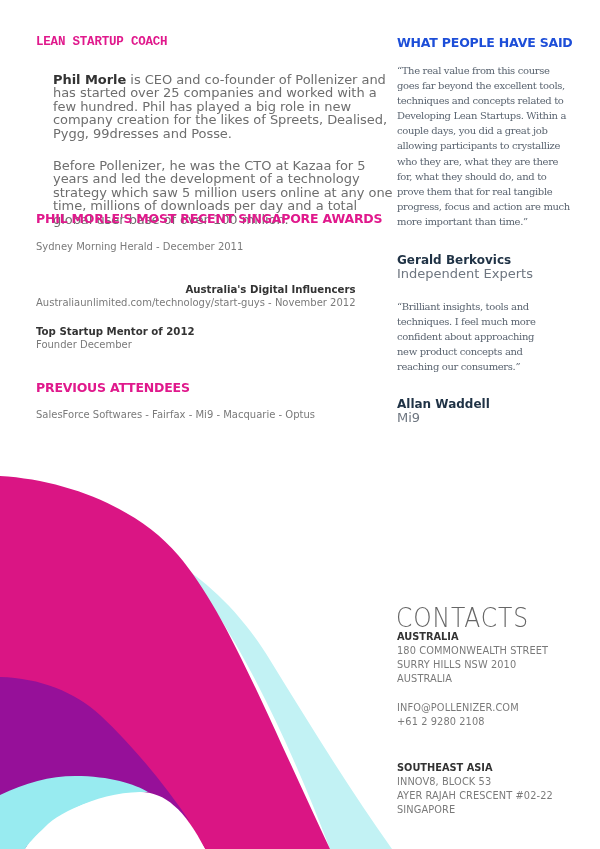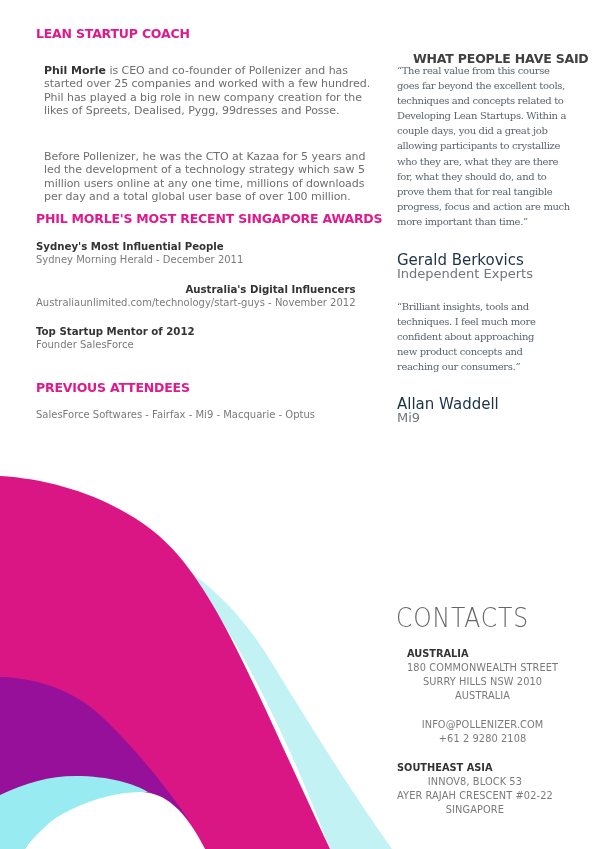--- a/index.html
+++ b/index.html
@@ -7,81 +7,80 @@
       width: 600px; height: 849px; position: relative; overflow: hidden;
       background: #ffffff;
       font-family: "DejaVu Sans", sans-serif;
     }
     .abs { position: absolute; }
     .h-pink {
       color: #e0198c; font-weight: bold; font-size: 12.5px; letter-spacing: -0.2px;
       margin: 0; white-space: nowrap;
     }
     .h-navy {
-      color: #404040; font-weight: bold; font-size: 12.5px; letter-spacing: -0.2px;
-      margin: 16px; white-space: nowrap;
+      color: #1d4ed8; font-weight: bold; font-size: 12.5px; letter-spacing: -0.2px;
+      margin: 0; white-space: nowrap;
     }
     .body-text {
-      color: #6e6e6e; font-size: 11px; line-height: 13.4px; margin: 8px;
+      color: #6e6e6e; font-size: 13px; line-height: 13.4px; margin: 17px;
       letter-spacing: -0.05px;
     }
     .body-text b { color: #333; }
     .award-title { color: #333; font-size: 10.2px; font-weight: bold; line-height: 13px; white-space: nowrap; }
     .award-sub { color: #7a7a7a; font-size: 10px; line-height: 14px; white-space: nowrap; }
     .quote {
       font-family: "DejaVu Serif", serif; color: #5a6470; font-size: 10px; line-height: 15.1px;
       margin: 0; letter-spacing: -0.35px;
     }
-    .author { color: #1f3245; font-weight: normal; font-size: 15px; line-height: 13px; white-space: nowrap; }
+    .author { color: #1f3245; font-weight: bold; font-size: 12px; line-height: 13px; white-space: nowrap; }
     .author-org { color: #6e7680; font-size: 13px; line-height: 14px; white-space: nowrap; }
     .contacts-title {
       font-size: 26px; color: #666; font-weight: normal; letter-spacing: 1px;
       margin: 0; white-space: nowrap; font-family: "DejaVu Sans", sans-serif;
       transform: scaleX(0.9); transform-origin: left;
       -webkit-text-stroke: 0; font-weight: 200;
     }
     .c-head { color: #333; font-weight: bold; font-size: 9.8px; line-height: 14px; white-space: nowrap; }
-    .c-line { color: #7a7a7a; font-size: 9.8px; line-height: 14.2px; white-space: nowrap; letter-spacing: 0.1px; text-align: center; }
+    .c-line { color: #7a7a7a; font-size: 9.8px; line-height: 14.2px; white-space: nowrap; letter-spacing: 0.1px; }
     svg.art { position: absolute; left: 0; top: 0; }
   </style>
 </head>
 <body>
 
 <svg class="art" width="600" height="849" viewBox="0 0 600 849">
 
   <path d="M170 560 C 200 575, 240 610, 270 660 C 310 725, 350 790, 392 849 L 330 849 C 300 770, 260 680, 215 610 Z" fill="#c2f2f4"></path>
 
   <path d="M0 476 C 70 480, 140 510, 178 555 C 225 610, 260 700, 330 849 L 205 849 C 175 800, 150 785, 120 790 C 80 796, 40 820, 25 849 L 0 849 Z" fill="#da1584"></path>
 
   <path d="M0 677 C 40 678, 75 692, 100 715 C 135 748, 165 785, 190 822 C 170 800, 150 790, 120 790 C 80 796, 40 820, 25 849 L 0 849 Z" fill="#961099"></path>
 
   <path d="M0 795 C 25 783, 50 776, 75 776 C 110 776, 135 784, 148 792 C 110 794, 70 805, 48 824 C 40 832, 30 841, 25 849 L 0 849 Z" fill="#98ebf0"></path>
 
   <path d="M25 849 C 50 815, 95 793, 140 792 C 165 792, 185 810, 205 849 Z" fill="#ffffff"></path>
 </svg>
 
-<h2 class="h-pink abs" style="left:36px; top:26px;">LEAN STARTUP COACH</h2>
+<h2 class="h-pink abs" style="left:36px; top:35px;font-family:Liberation Mono, monospace;">LEAN STARTUP COACH</h2>
 
 <p class="body-text abs" style="left:36px; top:56px; width:340px;"><b>Phil Morle</b><span> is CEO and co-founder of Pollenizer and has started over 25 companies and worked with a few hundred. Phil has played a big role in new company creation for the likes of Spreets, Dealised, Pygg, 99dresses and Posse.</span></p>
 
 <p class="body-text abs" style="left:36px; top:142px; width:340px;">Before Pollenizer, he was the CTO at Kazaa for 5 years and led the development of a technology strategy which saw 5 million users online at any one time, millions of downloads per day and a total global user base of over 100 million.</p>
 
 <h2 class="h-pink abs" style="left:36px; top:211px;">PHIL MORLE'S MOST RECENT SINGAPORE AWARDS</h2>
 
 <div class="abs" style="left:36px; top:240px;">
-  <div class="award-title">Sydney's Most Influential People</div>
   <div class="award-sub">Sydney Morning Herald - December 2011</div>
 </div>
 <div class="abs" style="left:36px; top:283px;text-align:right;">
   <div class="award-title">Australia's Digital Influencers</div>
   <div class="award-sub">Australiaunlimited.com/technology/start-guys - November 2012</div>
 </div>
 <div class="abs" style="left:36px; top:325px;">
   <div class="award-title">Top Startup Mentor of 2012</div>
-  <div class="award-sub">Founder SalesForce</div>
+  <div class="award-sub">Founder December</div>
 </div>
 
 <h2 class="h-pink abs" style="left:36px; top:380px;">PREVIOUS ATTENDEES</h2>
 <div class="award-sub abs" style="left:36px; top:408px;">SalesForce Softwares - Fairfax - Mi9 - Macquarie - Optus</div>
 
 <h2 class="h-navy abs" style="left:397px; top:35px;">WHAT PEOPLE HAVE SAID</h2>
 
 <p class="quote abs" style="left:397px; top:63px; width:175px;">“The real value from this course goes far beyond the excellent tools, techniques and concepts related to Developing Lean Startups. Within a couple days, you did a great job allowing participants to crystallize who they are, what they are there for, what they should do, and to prove them that for real tangible progress, focus and action are much more important than time.”</p>
 <div class="abs" style="left:397px; top:254px;">
   <div class="author">Gerald Berkovics</div>
@@ -89,21 +88,21 @@
 </div>
 
 <p class="quote abs" style="left:397px; top:299px; width:150px;">“Brilliant insights, tools and techniques. I feel much more confident about approaching new product concepts and reaching our consumers.”</p>
 <div class="abs" style="left:397px; top:398px;">
   <div class="author">Allan Waddell</div>
   <div class="author-org">Mi9</div>
 </div>
 
 <h2 class="contacts-title abs" style="left:396px; top:603px;">CONTACTS</h2>
 
-<div class="abs" style="left:397px; top:647px;margin-left:10px;">
+<div class="abs" style="left:397px; top:630px;">
   <div class="c-head">AUSTRALIA</div>
   <div class="c-line">180 COMMONWEALTH STREET</div>
   <div class="c-line">SURRY HILLS NSW 2010</div>
   <div class="c-line">AUSTRALIA</div>
   <div style="height:14px;"></div>
   <div class="c-line">INFO@POLLENIZER.COM</div>
   <div class="c-line">+61 2 9280 2108</div>
 </div>
 
 <div class="abs" style="left:397px; top:761px;">

